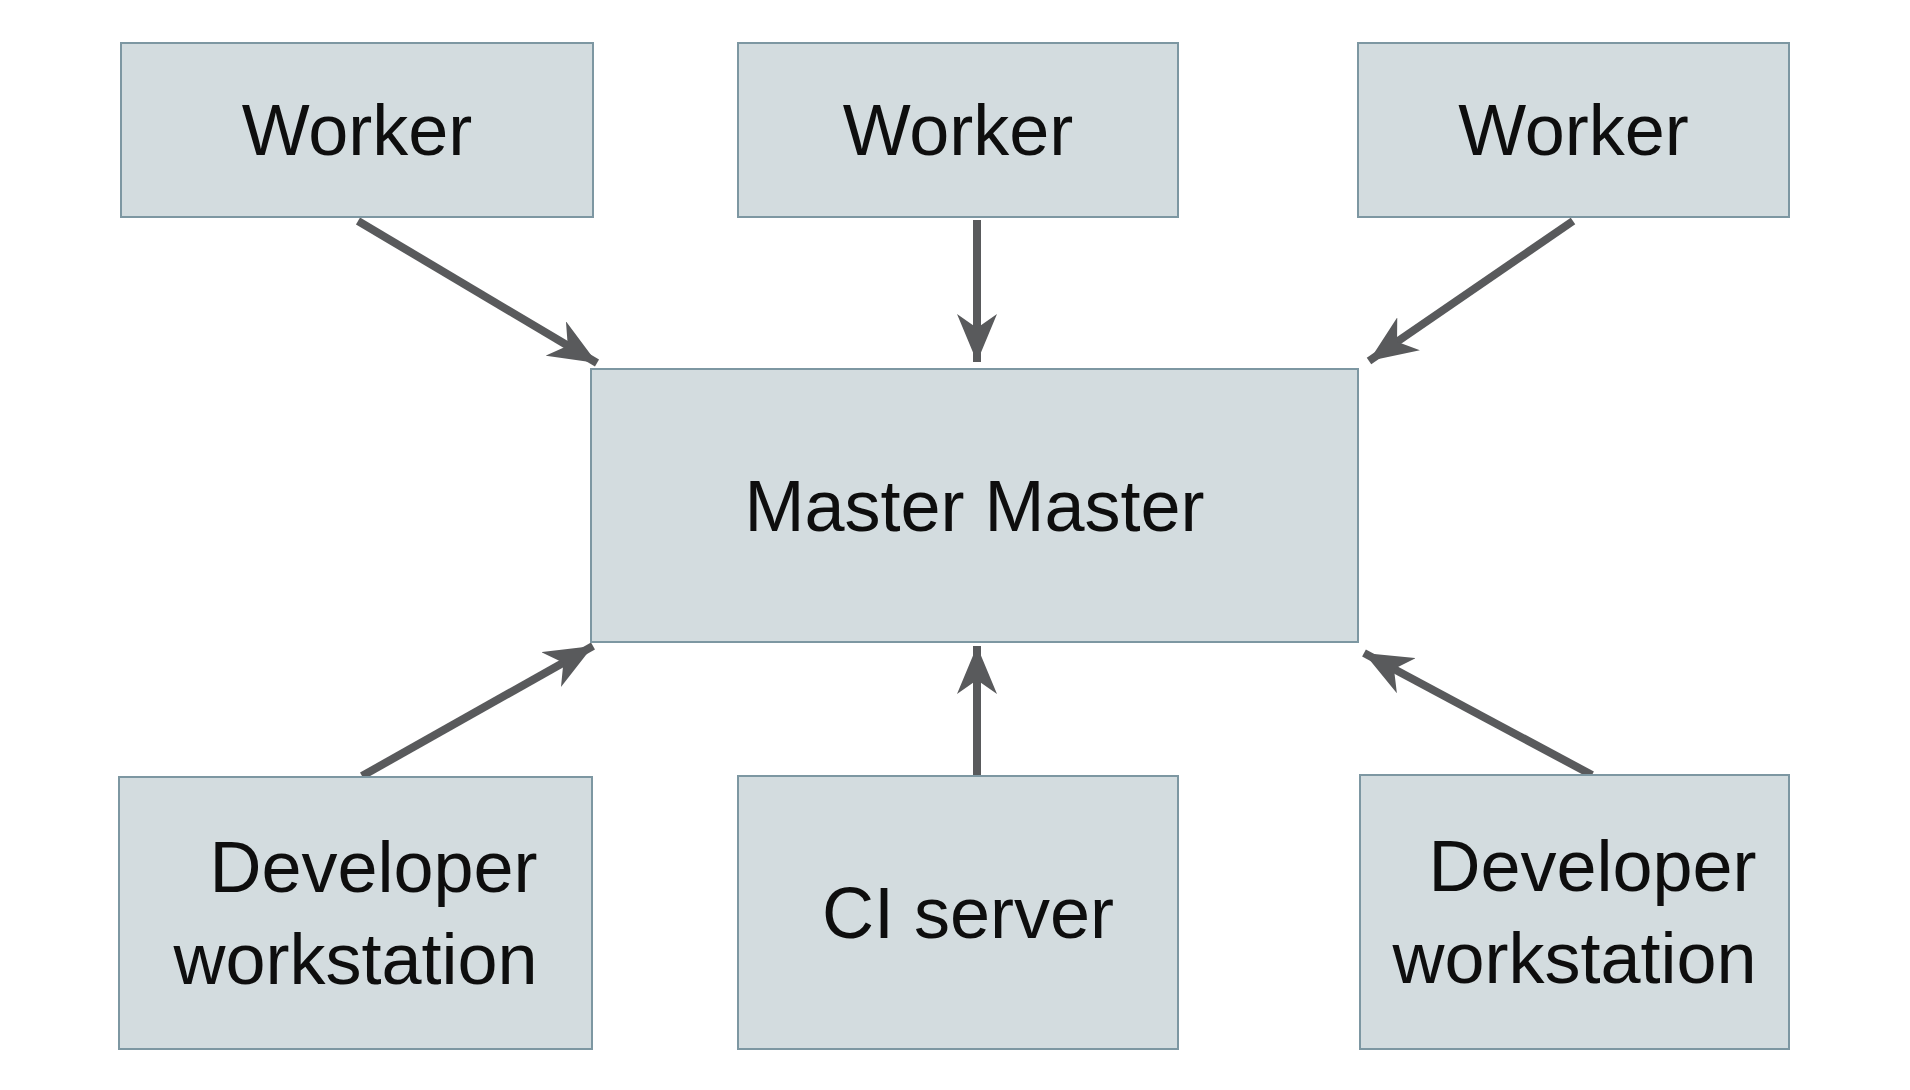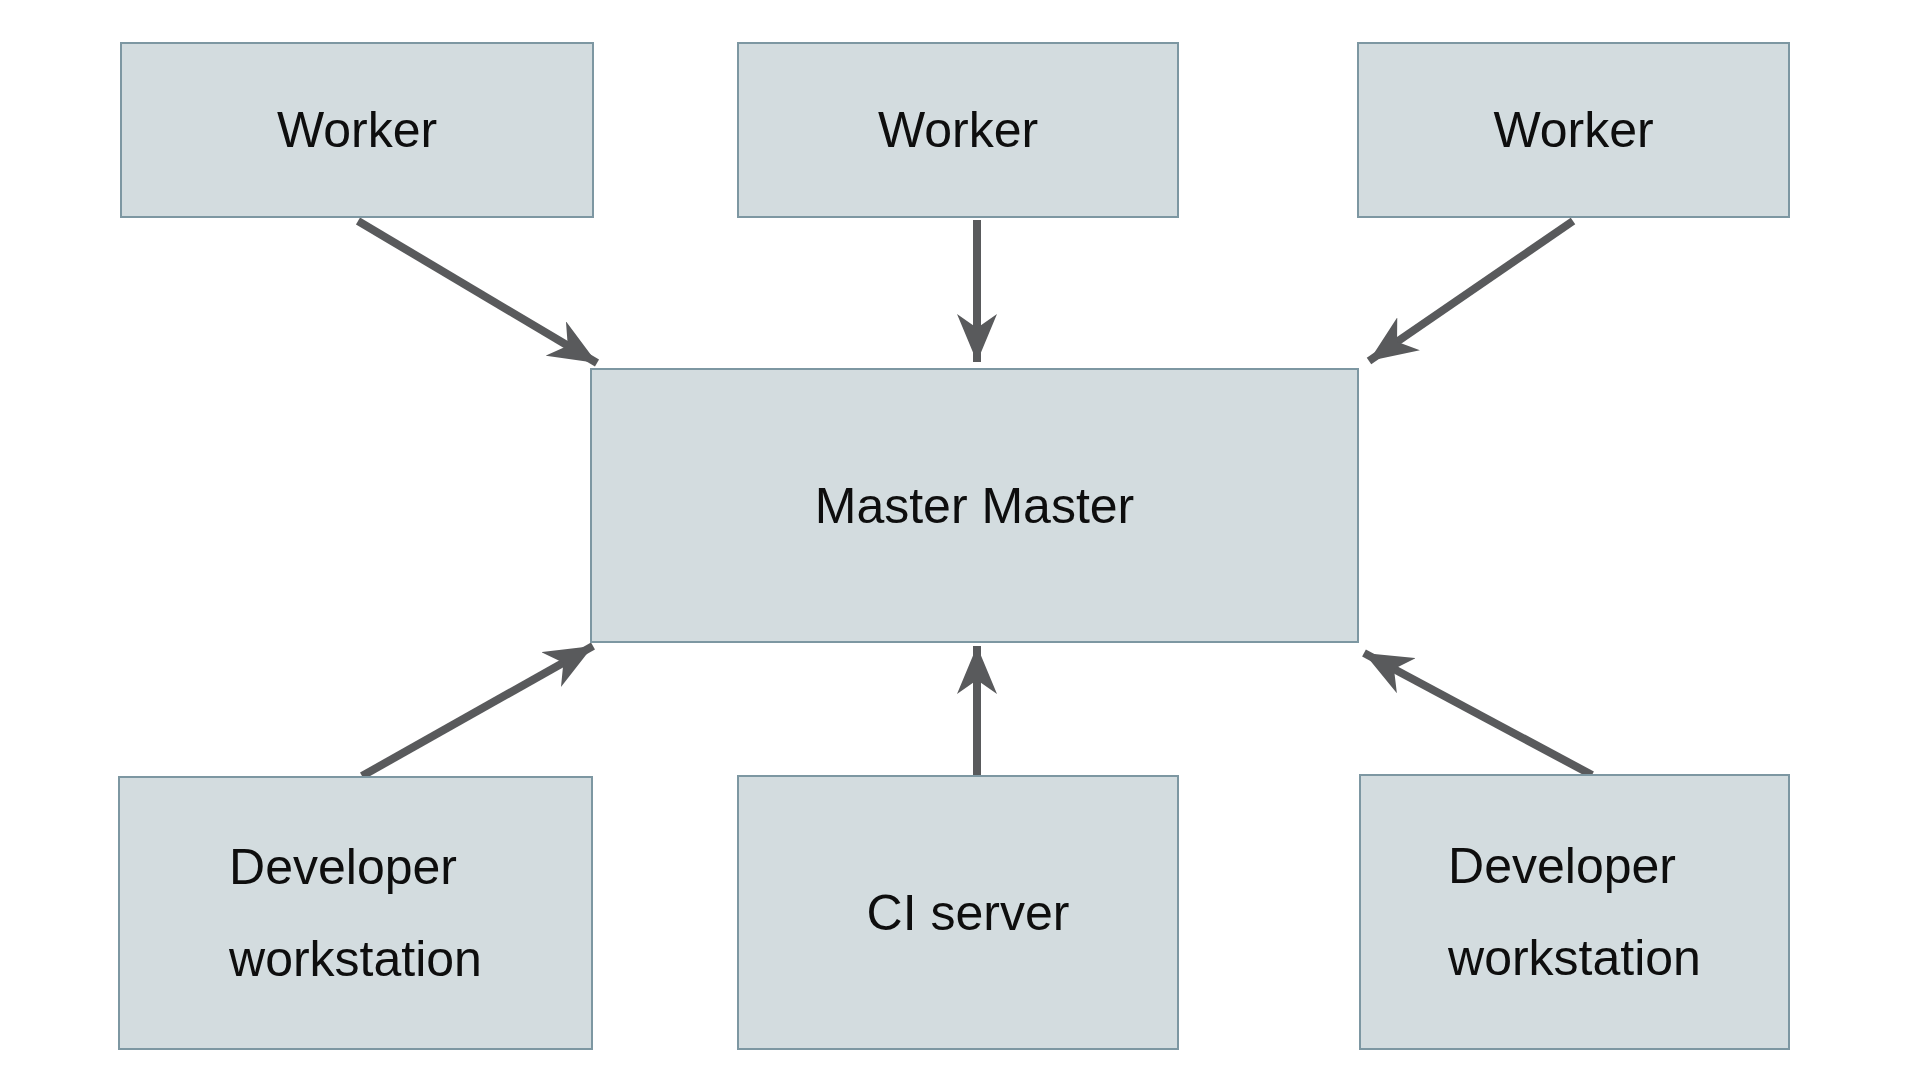--- a/index.html
+++ b/index.html
@@ -16,23 +16,23 @@
     font-family: "Liberation Sans", sans-serif;
   }
   .node {
     position: absolute;
     box-sizing: border-box;
     background: #d3dcdf;
     border: 2px solid #7d97a2;
     display: flex;
     align-items: center;
     justify-content: center;
-    text-align: left;
+    text-align: right;
     color: #0e0e0e;
-    font-size: 50px;
+    font-size: 72px;
     line-height: 92px;
     white-space: pre-line;
     z-index: 2;
   }
   #worker-1 { left: 120px;  top: 42px;  width: 474px; height: 176px; }
   #worker-2 { left: 737px;  top: 42px;  width: 442px; height: 176px; }
   #worker-3 { left: 1357px; top: 42px;  width: 433px; height: 176px; }
   #build-master { left: 590px; top: 368px; width: 769px; height: 275px; }
   #dev-left  { left: 118px;  top: 776px; width: 475px; height: 274px; }
   #ci-server { left: 737px;  top: 775px; width: 442px; height: 275px; padding-left: 20px; }

